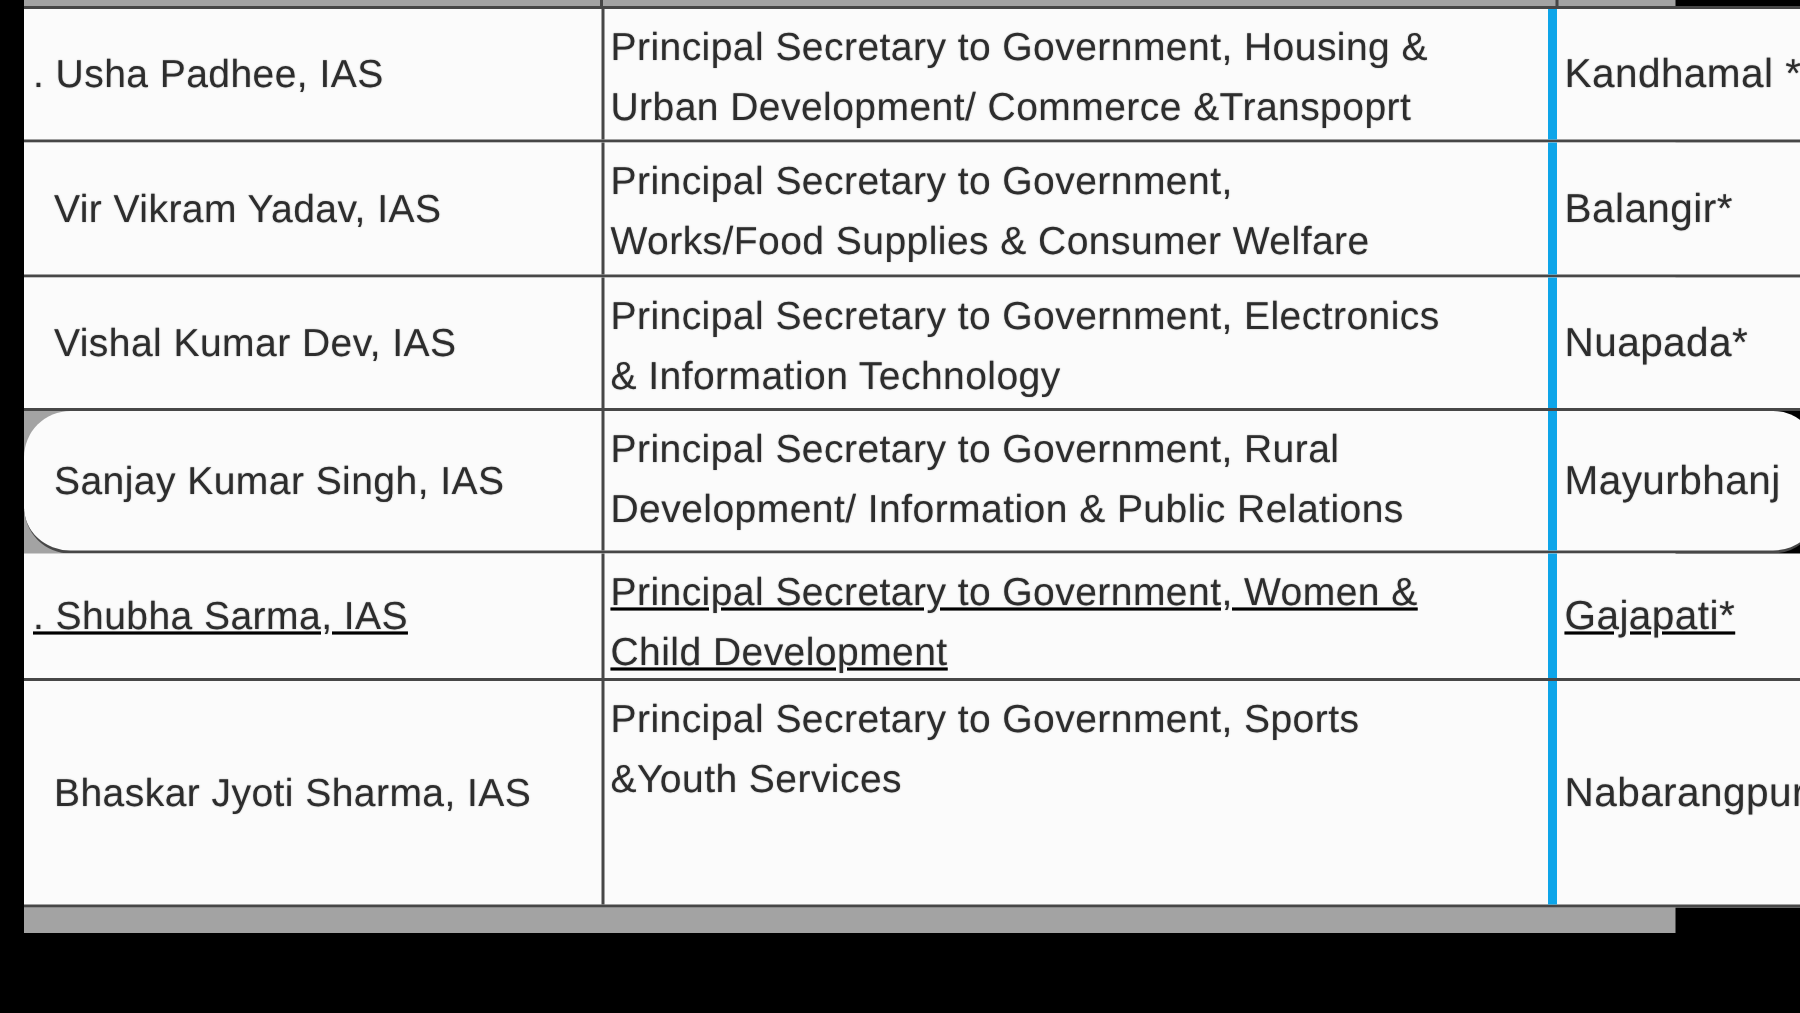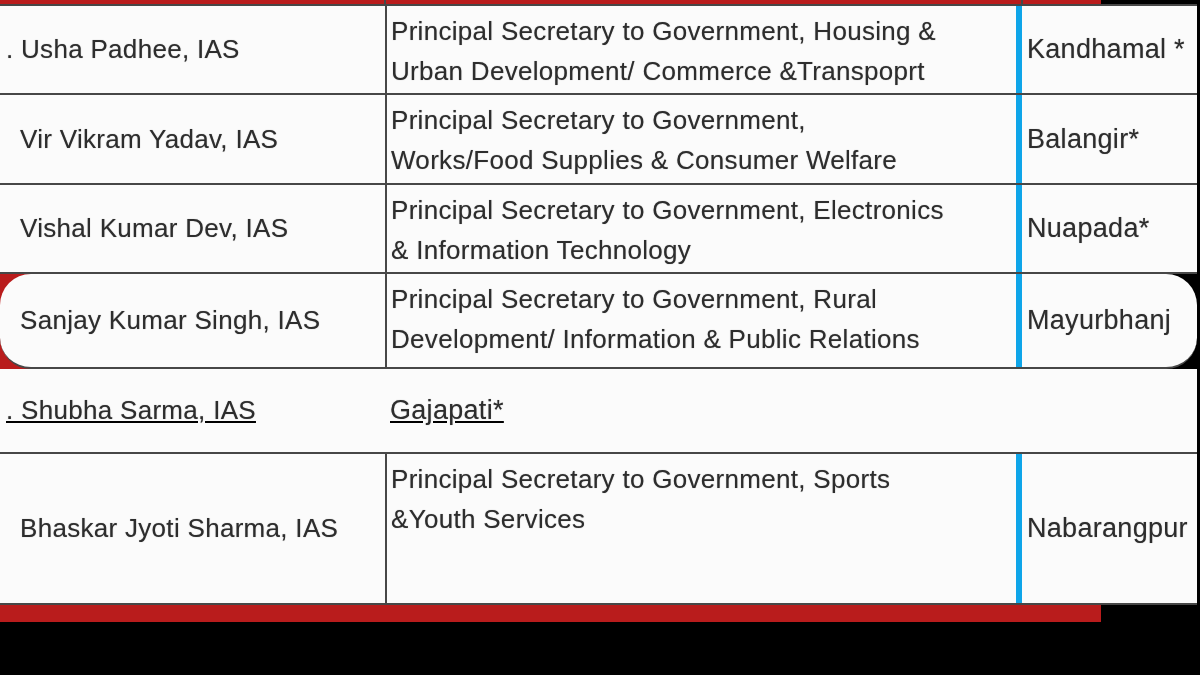--- a/index.html
+++ b/index.html
@@ -4,23 +4,23 @@
 <style>
   html,body{margin:0;padding:0;background:#000;}
   .stage{
     position:relative;
     width:1200px;height:675px;
     background:#000;
     overflow:hidden;
     font-family:"Liberation Sans", sans-serif;
   }
   .paper{
-    position:absolute;top:0;left:0;
+    position:absolute;top:0;left:16px;
     width:1101px;height:622px;
-    background:#b91c1c;
+    background:#a3a3a3;
     filter:blur(0.3px);
   }
   .tbl{
     position:absolute;top:4px;left:0;
     width:1197px;
     border-top:2px solid #474747;
     box-sizing:border-box;
   }
   .row{
     display:flex;
@@ -135,20 +135,24 @@
         </div>
         <div class="cell c3">
           <span>Mayurbhanj</span>
         </div>
       </div>
 
       <div class="row">
         <div class="cell c1">
           <span>. Shubha Sarma, IAS</span>
         </div>
+        <div class="cell c2">
+          <span class="line">Principal Secretary to Government, Women &amp;</span>
+          <span class="line">Child Development</span>
+        </div>
         <div class="cell c3">
           <span>Gajapati*</span>
         </div>
       </div>
 
       <div class="row">
         <div class="cell c1">
           <span>Bhaskar Jyoti Sharma, IAS</span>
         </div>
         <div class="cell c2">

